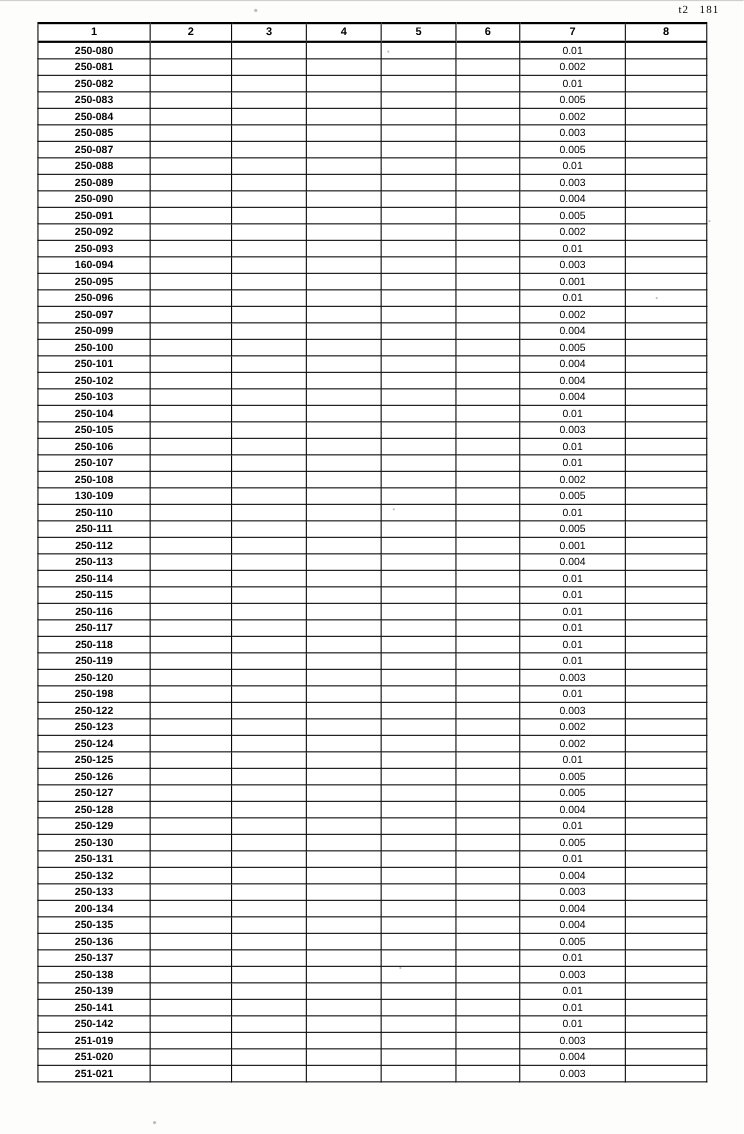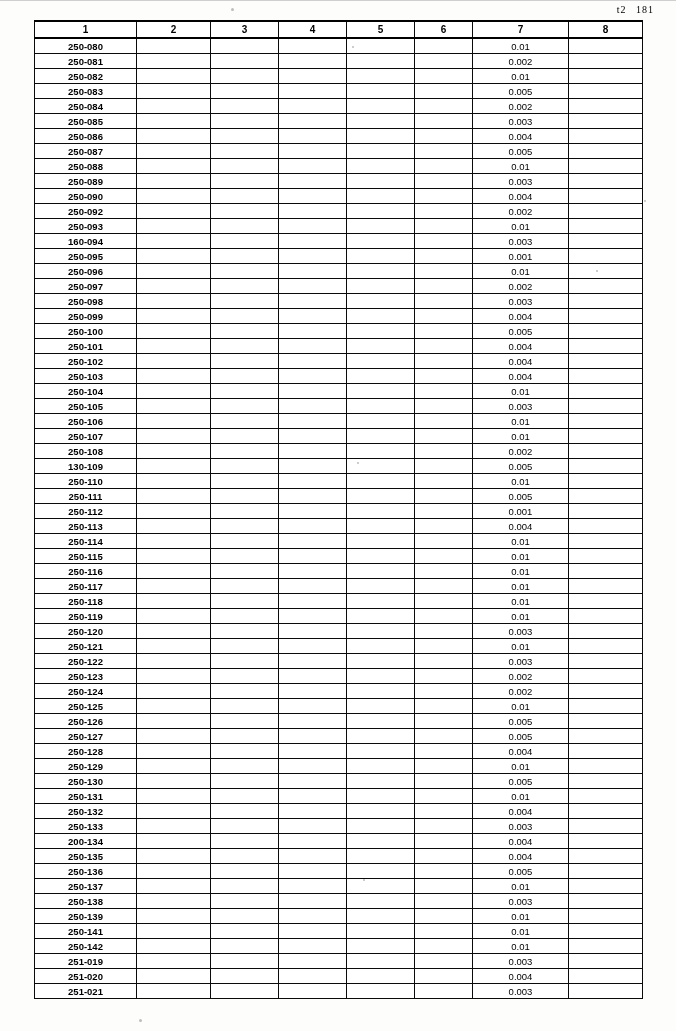--- a/index.html
+++ b/index.html
@@ -176,30 +176,20 @@
             <td class="c1">250-085</td>
             <td class="c2"></td>
             <td class="c3"></td>
             <td class="c4"></td>
             <td class="c5"></td>
             <td class="c6"></td>
             <td class="c7">0.003</td>
             <td class="c8"></td>
           </tr>
           <tr>
-            <td class="c1">250-086</td>
-            <td class="c2"></td>
-            <td class="c3"></td>
-            <td class="c4"></td>
-            <td class="c5"></td>
-            <td class="c6"></td>
-            <td class="c7">0.004</td>
-            <td class="c8"></td>
-          </tr>
-          <tr>
             <td class="c1">250-087</td>
             <td class="c2"></td>
             <td class="c3"></td>
             <td class="c4"></td>
             <td class="c5"></td>
             <td class="c6"></td>
             <td class="c7">0.005</td>
             <td class="c8"></td>
           </tr>
           <tr>
@@ -226,20 +216,30 @@
             <td class="c1">250-090</td>
             <td class="c2"></td>
             <td class="c3"></td>
             <td class="c4"></td>
             <td class="c5"></td>
             <td class="c6"></td>
             <td class="c7">0.004</td>
             <td class="c8"></td>
           </tr>
           <tr>
+            <td class="c1">250-091</td>
+            <td class="c2"></td>
+            <td class="c3"></td>
+            <td class="c4"></td>
+            <td class="c5"></td>
+            <td class="c6"></td>
+            <td class="c7">0.005</td>
+            <td class="c8"></td>
+          </tr>
+          <tr>
             <td class="c1">250-092</td>
             <td class="c2"></td>
             <td class="c3"></td>
             <td class="c4"></td>
             <td class="c5"></td>
             <td class="c6"></td>
             <td class="c7">0.002</td>
             <td class="c8"></td>
           </tr>
           <tr>
@@ -286,30 +286,20 @@
             <td class="c1">250-097</td>
             <td class="c2"></td>
             <td class="c3"></td>
             <td class="c4"></td>
             <td class="c5"></td>
             <td class="c6"></td>
             <td class="c7">0.002</td>
             <td class="c8"></td>
           </tr>
           <tr>
-            <td class="c1">250-098</td>
-            <td class="c2"></td>
-            <td class="c3"></td>
-            <td class="c4"></td>
-            <td class="c5"></td>
-            <td class="c6"></td>
-            <td class="c7">0.003</td>
-            <td class="c8"></td>
-          </tr>
-          <tr>
             <td class="c1">250-099</td>
             <td class="c2"></td>
             <td class="c3"></td>
             <td class="c4"></td>
             <td class="c5"></td>
             <td class="c6"></td>
             <td class="c7">0.004</td>
             <td class="c8"></td>
           </tr>
           <tr>
@@ -516,21 +506,21 @@
             <td class="c1">250-120</td>
             <td class="c2"></td>
             <td class="c3"></td>
             <td class="c4"></td>
             <td class="c5"></td>
             <td class="c6"></td>
             <td class="c7">0.003</td>
             <td class="c8"></td>
           </tr>
           <tr>
-            <td class="c1">250-121</td>
+            <td class="c1">250-198</td>
             <td class="c2"></td>
             <td class="c3"></td>
             <td class="c4"></td>
             <td class="c5"></td>
             <td class="c6"></td>
             <td class="c7">0.01</td>
             <td class="c8"></td>
           </tr>
           <tr>
             <td class="c1">250-122</td>

